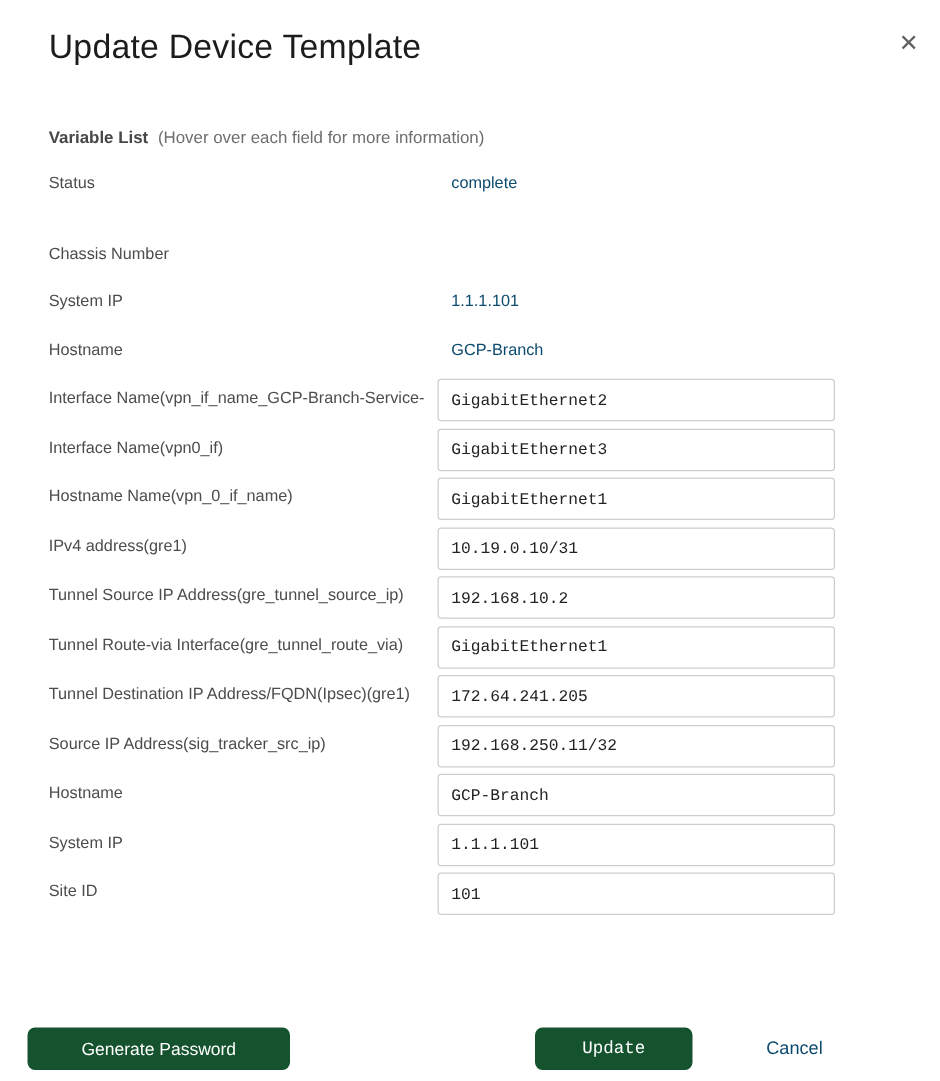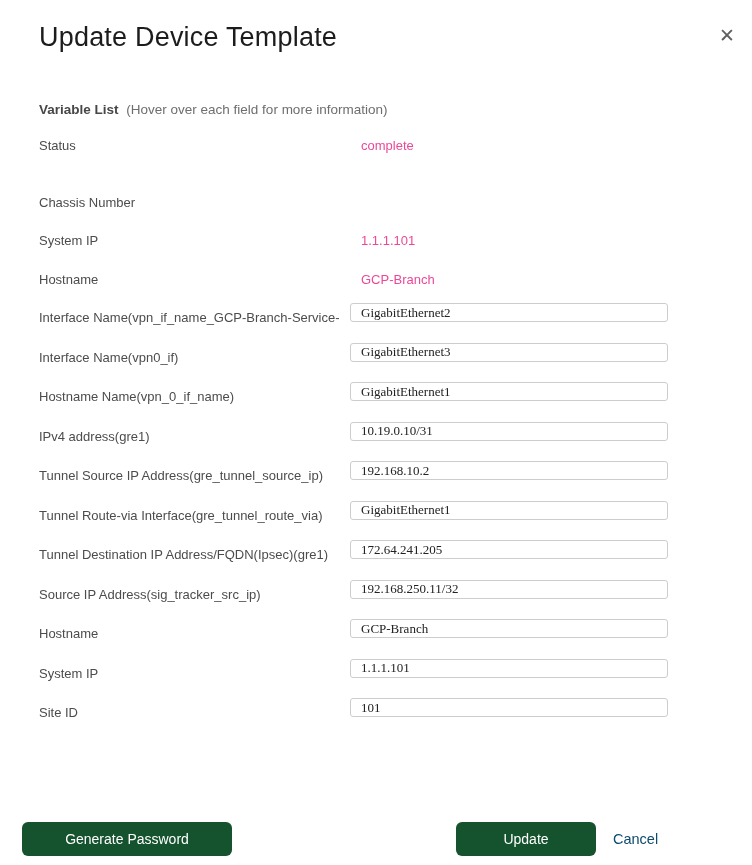--- a/index.html
+++ b/index.html
@@ -38,53 +38,53 @@
 
   .form { margin-left: 39px; margin-top: 21px; width: 629px; }
 
   .srow { display: flex; align-items: flex-start; }
   .srow .lbl, .row .lbl {
     width: 311px; flex: 0 0 311px;
     font-size: 13px; color: #4c4c4c;
     white-space: nowrap; overflow: hidden;
   }
   .srow .val {
-    font-size: 13px; color: #ec4899;
+    font-size: 13px; color: #0c4a6e;
     padding-left: 11px;
   }
   .srow-status   { margin-bottom: 42px; }
   .srow-chassis  { margin-bottom: 23px; }
   .srow-sysip    { margin-bottom: 24px; }
   .srow-hostname { margin-bottom: 16px; }
 
   .row { display: flex; height: 30px; margin-bottom: 9.5px; }
   .row .lbl { line-height: 30px; }
   .field {
-    width: 318px; height: 19px;
+    width: 318px; height: 34px;
     border: 1px solid #cdcdcd;
     border-radius: 3px;
     background: #fff;
     padding: 0 10px;
     font-size: 13px; color: #222;
-    font-family: Liberation Serif, serif;
+    font-family: Liberation Mono, monospace;
     outline: none;
   }
 
   .footer { position: absolute; left: 0; top: 800px; width: 752px; height: 34px; }
   .btn {
     position: absolute; top: 0; height: 34px;
     border: none; border-radius: 6px;
     background: #14532d;
     color: #ffffff;
     font-size: 14px;
     font-family: "Liberation Sans", sans-serif;
     cursor: pointer;
   }
   .btn-generate { left: 22px; width: 210px; }
-  .btn-update  { left: 456px; width: 140px; }
+  .btn-update  { left: 428px; width: 126px; font-family: Liberation Mono, monospace; }
   .link-cancel {
     position: absolute; left: 613px; top: 0;
     line-height: 34px;
     background: none; border: none;
     color: #0c4a6e;
     font-size: 14.5px;
     font-family: "Liberation Sans", sans-serif;
     cursor: pointer;
   }
 </style>

